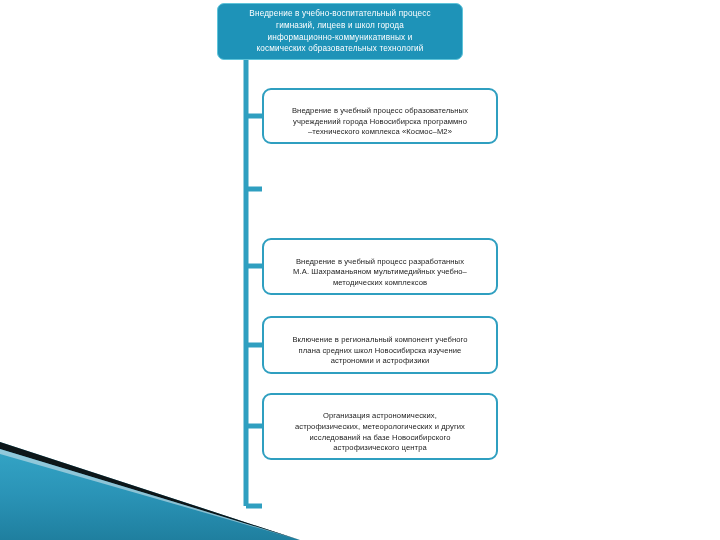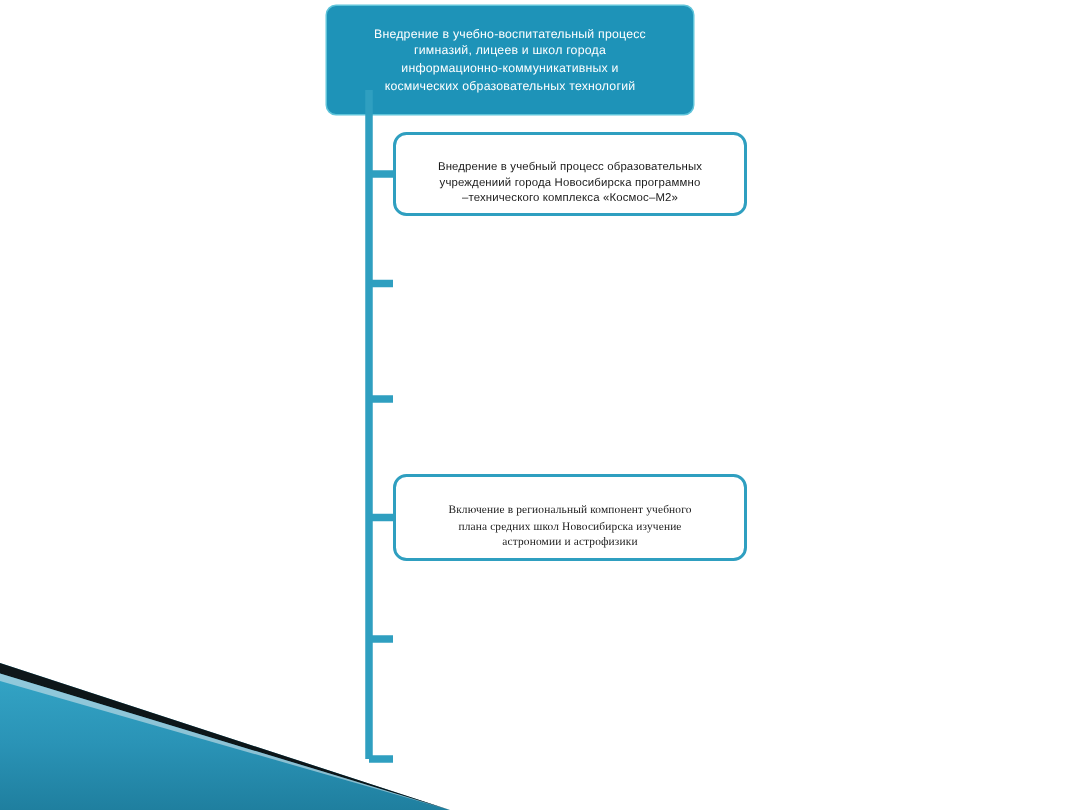--- a/index.html
+++ b/index.html
@@ -29,21 +29,21 @@
     height: 120px;
     pointer-events: none;
   }
 
   
   #title-box {
     position: absolute;
     left: 217px;
     top: 3px;
     width: 246px;
-    height: 74px;
+    height: 57px;
     background: #1e93b8;
     border: 1px solid #5fc4da;
     border-radius: 7px;
     display: flex;
     align-items: center;
     justify-content: center;
     padding: 3px 8px;
   }
   #title-text {
     color: #ffffff;
@@ -83,21 +83,21 @@
     line-height: 10.6px;
     text-align: center;
     letter-spacing: 0.1px;
     white-space: pre-line;
     margin-top: 12px;
   }
 
   #node-0 { top: 88px;  height: 56px; }
   #node-1 { top: 158px; height: 62px; }
   #node-2 { top: 238px; height: 57px; }
-  #node-3 { top: 316px; height: 58px; font-family: Liberation Serif, serif; }
+  #node-3 { top: 316px; height: 58px; }
   #node-4 { top: 393px; height: 67px; }
   #node-5 { top: 475px; height: 62px; }
 </style>
 </head>
 <body>
 
 <div id="slide">
 
   <svg class="deco-layer" viewBox="0 0 300 120" preserveAspectRatio="none">
     <defs>
@@ -129,19 +129,30 @@
     <line x1="246" y1="345" x2="262" y2="345" stroke="#2f9fc0" stroke-width="5"></line>
     <line x1="246" y1="426" x2="262" y2="426" stroke="#2f9fc0" stroke-width="5"></line>
     <line x1="246" y1="506" x2="262" y2="506" stroke="#2f9fc0" stroke-width="5"></line>
   </svg>
 
   <div class="node" id="node-0">
     <div class="node-text">Внедрение в учебный процесс образовательных
 учреждениий города Новосибирска программно
 –технического комплекса «Космос–М2»</div>
   </div>
+  <div class="node" id="node-2">
+    <div class="node-text">Внедрение в учебный процесс разработанных
+М.А. Шахраманьяном мультимедийных учебно–
+методических комплексов</div>
+  </div>
   <div class="node" id="node-3">
     <div class="node-text">Включение в региональный компонент учебного
 плана средних школ Новосибирска изучение
 астрономии и астрофизики</div>
   </div>
+  <div class="node" id="node-4">
+    <div class="node-text">Организация астрономических,
+астрофизических, метеорологических и других
+исследований на базе Новосибирского
+астрофизического центра</div>
+  </div>
 
 </div>
 
 </body></html>

